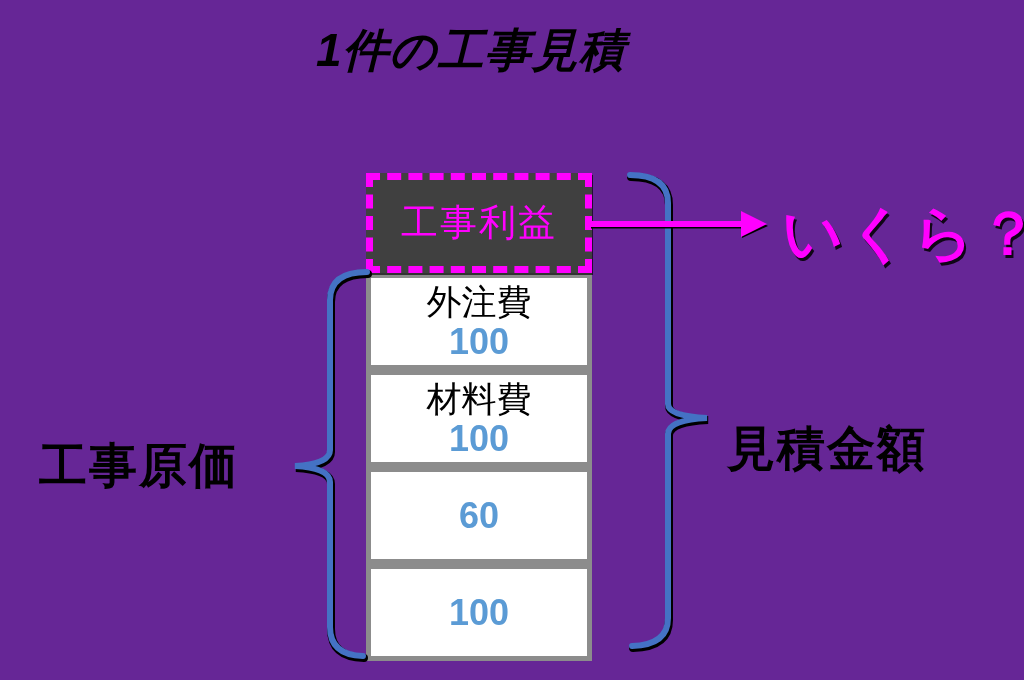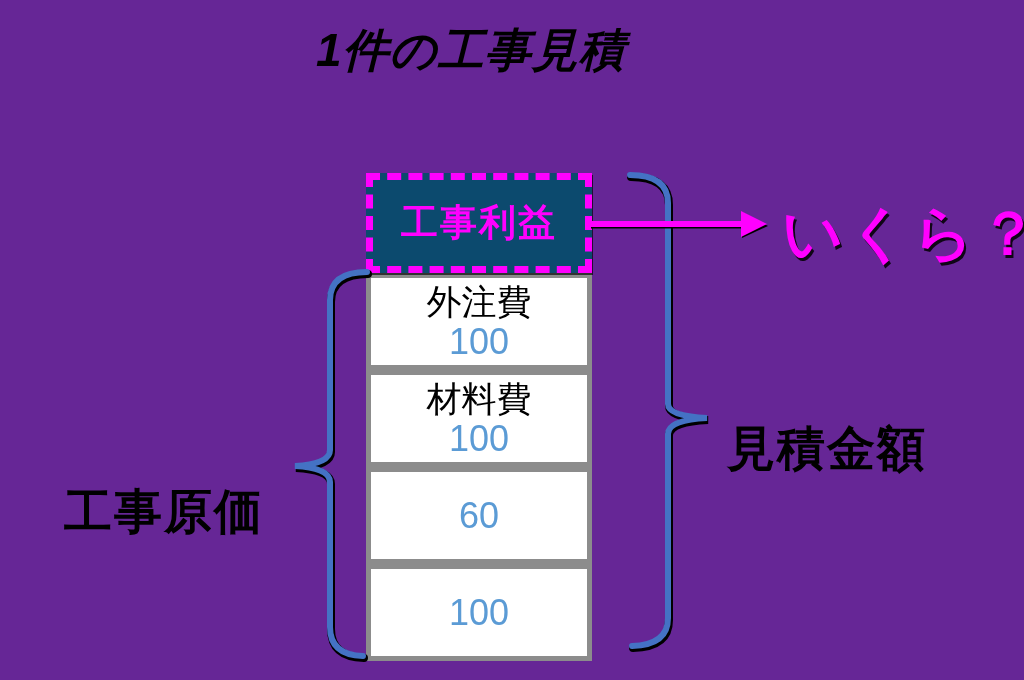--- a/index.html
+++ b/index.html
@@ -18,44 +18,43 @@
   }
   .abs{position:absolute;}
   .title{
     left:316px;top:20px;
     font-size:46px;font-weight:bold;color:var(--ink);
     letter-spacing:1px;white-space:nowrap;font-style:italic;
   }
   .stack{left:366px;top:173px;width:226px;}
   .profit-box{
     box-sizing:border-box;width:226px;height:100px;
-    background:#0c4a6e;border:7px dashed var(--magenta);
+    background:#404040;border:7px dashed var(--magenta);
     display:flex;align-items:center;justify-content:center;
     filter:drop-shadow(1px 2px 0 rgba(0,0,0,0.65));
-    font-weight:bold;
   }
   .profit-label{
     color:var(--magenta);font-size:37px;letter-spacing:2px;white-space:nowrap;
   }
   .cost-box{
     box-sizing:border-box;width:226px;height:97px;
     background:#ffffff;border:5px solid var(--box-gray);
     display:flex;flex-direction:column;align-items:center;justify-content:center;
   }
   .cost-label{
     color:var(--ink);font-size:35px;line-height:1.15;white-space:nowrap;
   }
   .cost-value{
-    color:var(--value-blue);font-size:36px;line-height:1.05;
+    color:var(--value-blue);font-size:36px;line-height:1.05;font-weight:bold;
   }
   .side-label{
     font-size:48px;font-weight:bold;color:var(--ink);
     letter-spacing:2px;white-space:nowrap;
   }
-  .label-left{left:64px;top:434px;margin-top:46px;}
+  .label-left{left:39px;top:434px;}
   .label-right{left:727px;top:392px;margin-top:25px;}
   .ikura{
     left:782px;top:194px;
     font-size:60px;font-weight:bold;color:var(--magenta);
     letter-spacing:4px;white-space:nowrap;
     text-shadow:2px 3px 0 rgba(0,0,0,0.85);
   }
   svg{display:block;overflow:visible;}
   .stroke-shadow{fill:none;stroke:#000;stroke-width:8;stroke-linecap:round;}
   .stroke-blue{fill:none;stroke:var(--brace-blue);stroke-width:6;stroke-linecap:round;}

